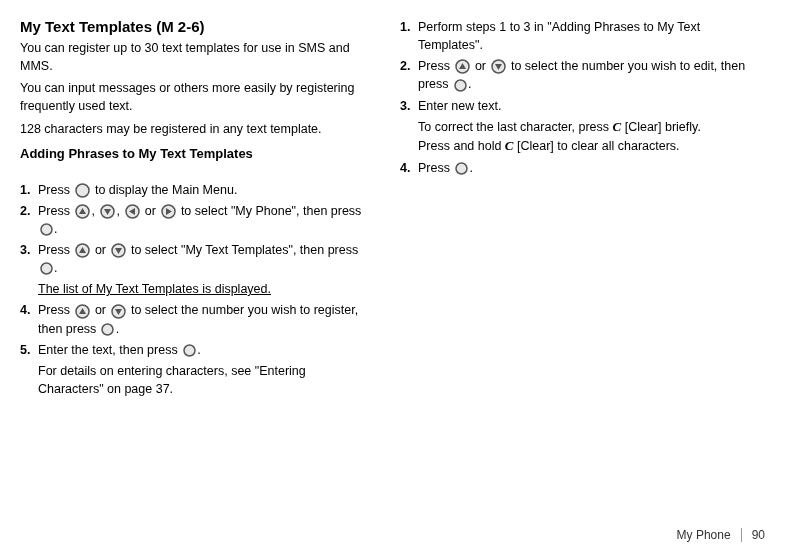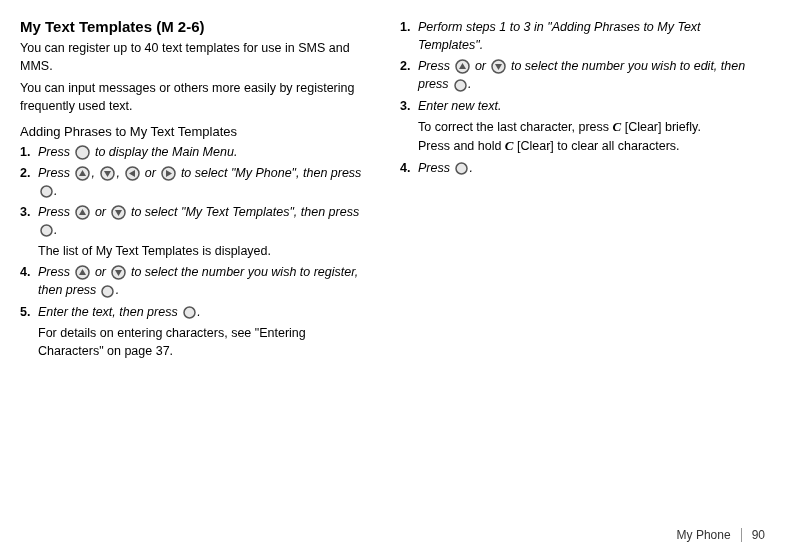--- a/index.html
+++ b/index.html
@@ -34,43 +34,42 @@
       font-weight: bold;
       margin-bottom: 4px;
     }
     .body-text {
       font-size: 12.5px;
       line-height: 1.45;
       margin-bottom: 4px;
     }
     .sub-title {
       font-size: 13px;
-      font-weight: normal;
+      font-weight: bold;
       margin-top: 8px;
-      margin-bottom: 4px;
+      margin-bottom: 20px;
     }
     .numbered-list {
       list-style: none;
       padding: 0;
     }
     .numbered-list li {
       display: flex;
       align-items: flex-start;
       font-size: 12.5px;
       line-height: 1.45;
       margin-bottom: 3px;
     }
     .list-num {
       font-weight: bold;
       min-width: 18px;
       flex-shrink: 0;
     }
     .list-content {
       flex: 1;
-      font-style: italic;
     }
     .sub-note {
       font-size: 12.5px;
       line-height: 1.45;
       margin-left: 18px;
       margin-top: 1px;
       margin-bottom: 3px;
     }
     .footer {
       position: absolute;
@@ -116,22 +115,23 @@
       vertical-align: middle;
     }
   </style>
 </head>
 <body>
 
 <div class="page">
 
   <div class="left-col">
     <div class="section-title">My Text Templates (M 2-6)</div>
-    <p class="body-text">You can register up to 40 text templates for use in SMS and MMS.</p>
+    <p class="body-text">You can register up to 30 text templates for use in SMS and MMS.</p>
     <p class="body-text">You can input messages or others more easily by registering frequently used text.</p>
+    <p class="body-text">128 characters may be registered in any text template.</p>
     <div class="sub-title">Adding Phrases to My Text Templates</div>
     <ol class="numbered-list">
 
       <li>
         <span class="list-num">1.</span>
         <span class="list-content">
           Press <span class="nav-btn">
               <svg width="15" height="15" viewBox="0 0 15 15">
                 <circle cx="7.5" cy="7.5" r="6.5" fill="#e8e8e8" stroke="#555" stroke-width="1.5"></circle>
               </svg>
@@ -193,21 +193,21 @@
               </svg>
             </span>
           to select "My Text Templates", then press
           <span class="ok-btn">
               <svg width="13" height="13" viewBox="0 0 13 13">
                 <circle cx="6.5" cy="6.5" r="5.5" fill="#e8e8e8" stroke="#555" stroke-width="1.5"></circle>
               </svg>
             </span>.
         </span>
       </li>
-      <li style="display:block;">
+      <li style="display:block;text-decoration:underline;">
         <div class="sub-note">The list of My Text Templates is displayed.</div>
       </li>
 
       <li>
         <span class="list-num">4.</span>
         <span class="list-content">
           Press
           <span class="nav-btn">
               <svg width="15" height="15" viewBox="0 0 15 15">
                 <circle cx="7.5" cy="7.5" r="6.5" fill="#e8e8e8" stroke="#555" stroke-width="1.5"></circle>

